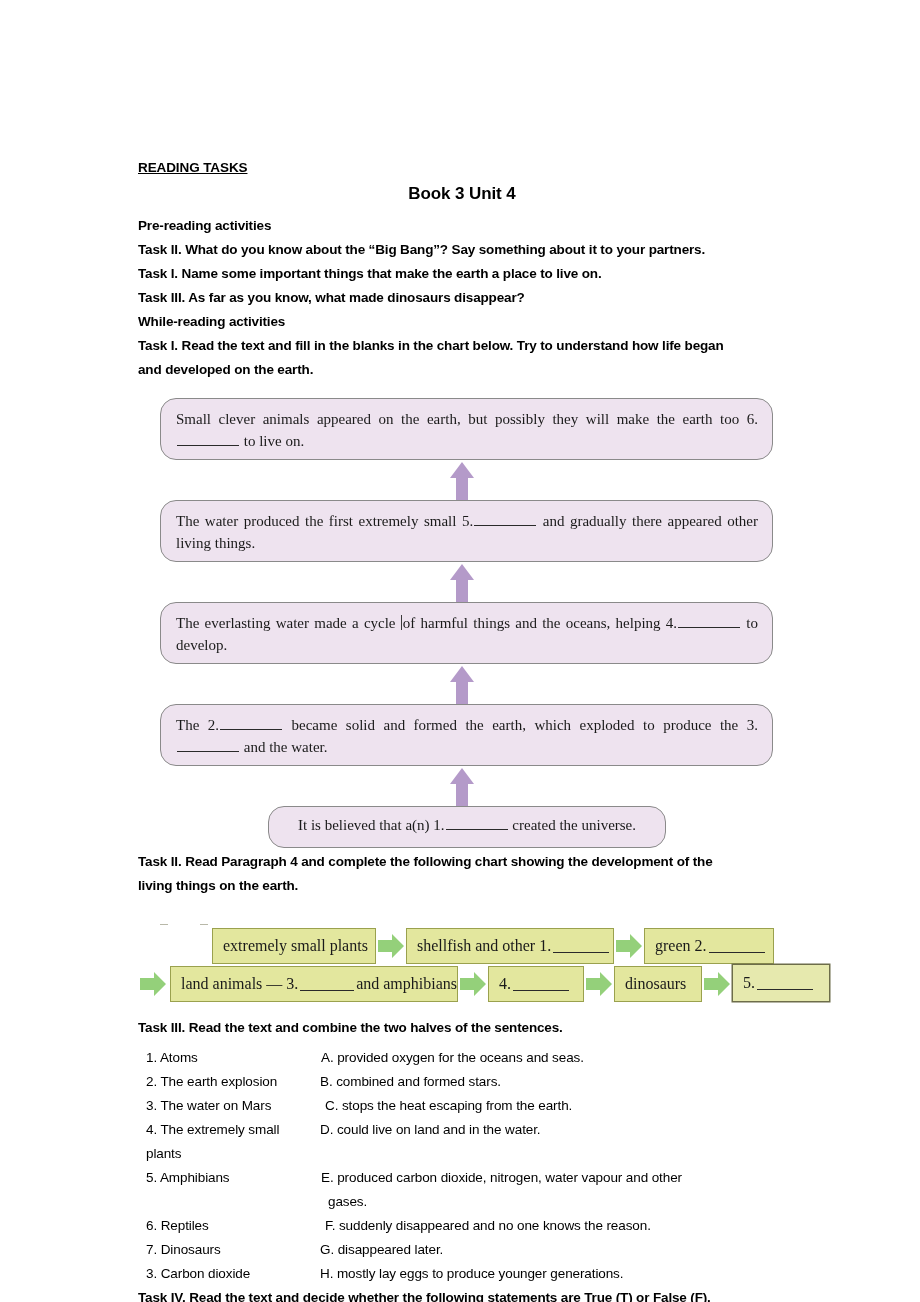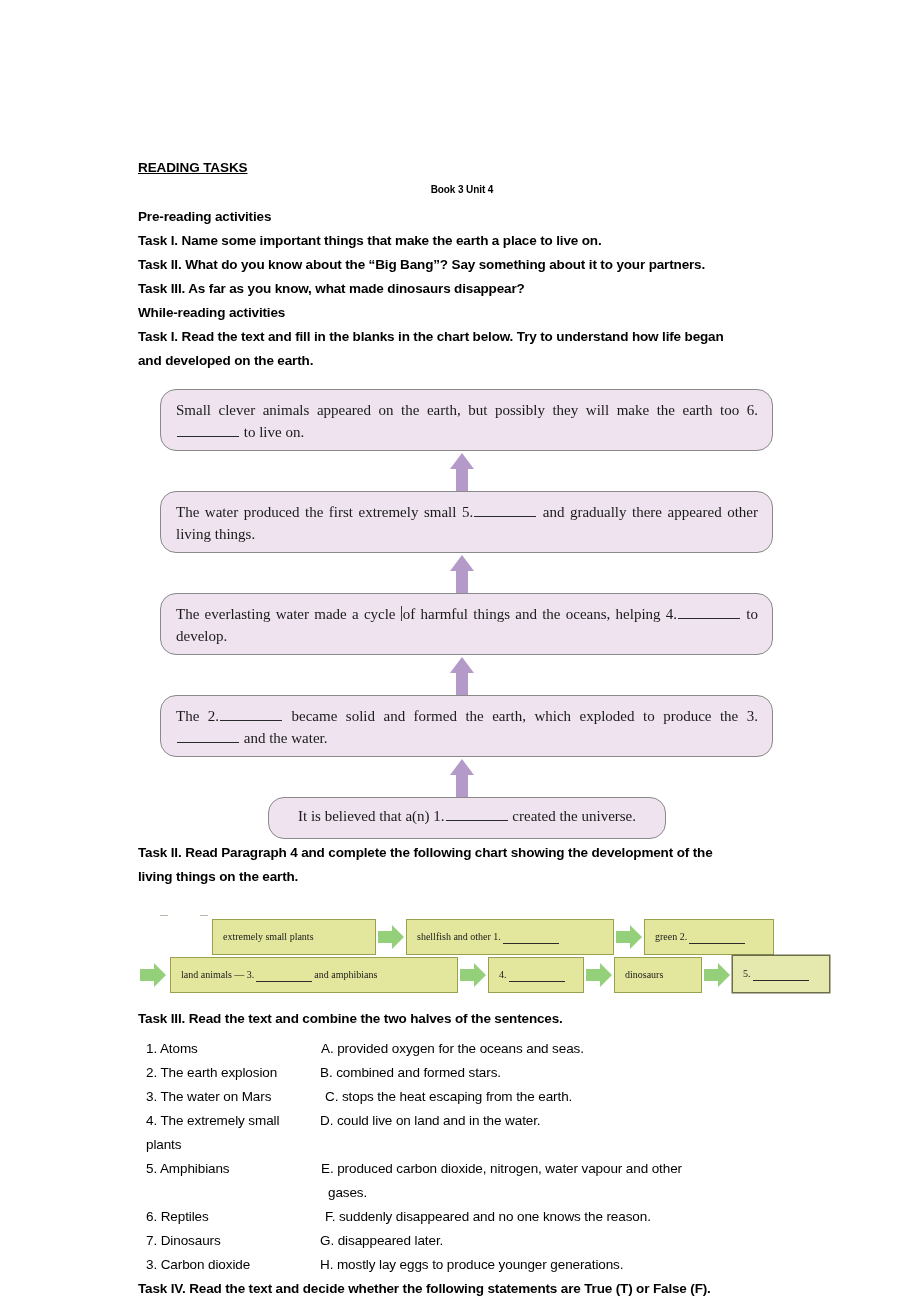--- a/index.html
+++ b/index.html
@@ -56,21 +56,21 @@
   .reading-tasks {
     font-size: 13.5px;
     font-weight: bold;
     text-decoration: underline;
     letter-spacing: -0.1px;
     margin: 0 0 9px 0;
     display: inline-block;
   }
   .center-line {
     text-align: center;
-    font-size: 10px;
+    font-size: 17px;
     font-weight: bold;
     margin: 0 0 10px 0;
     letter-spacing: -0.1px;
   }
   .bline {
     font-size: 13.5px;
     font-weight: bold;
     line-height: 24px;
     letter-spacing: -0.15px;
     margin: 0;
@@ -134,21 +134,21 @@
     height: 96px;
     margin-top: 8px;
     margin-left: -12px;
   }
   .gbox {
     position: absolute;
     background: #e3e79e;
     border: 1px solid #9aa14e;
     box-sizing: border-box;
     font-family: "Liberation Serif", serif;
-    font-size: 10px;
+    font-size: 16px;
     line-height: 18px;
     color: #1a1a1a;
     display: flex;
     align-items: center;
     padding-left: 10px;
     white-space: nowrap;
   }
   .gbox.alt {
     background: #e6e9ae;
     border: 1px solid #6d6d4a;
@@ -211,22 +211,22 @@
 <div class="page">
 
 
   <div class="content">
 
     <div class="reading-tasks">READING TASKS</div>
 
     <div class="center-line">Book 3 Unit 4</div>
 
     <p class="bline">Pre-reading activities</p>
+    <p class="bline">Task II. What do you know about the “Big Bang”? Say something about it to your partners.</p>
     <p class="bline">Task I. Name some important things that make the earth a place to live on.</p>
-    <p class="bline">Task II. What do you know about the “Big Bang”? Say something about it to your partners.</p>
     <p class="bline">Task III. As far as you know, what made dinosaurs disappear?</p>
     <p class="bline">While-reading activities</p>
     <p class="bline wrap">Task I. Read the text and fill in the blanks in the chart below. Try to understand how life began</p>
     <p class="bline wrap">and developed on the earth.</p>
 
     
     <div class="flow-purple">
 
       <div class="pbox" style="left:22px; top:6px; width:613px; height:62px;">
         <span>Small clever animals appeared on the earth, but possibly they will make the earth too 6.</span><span class="blank"></span><span> to live on.</span>

